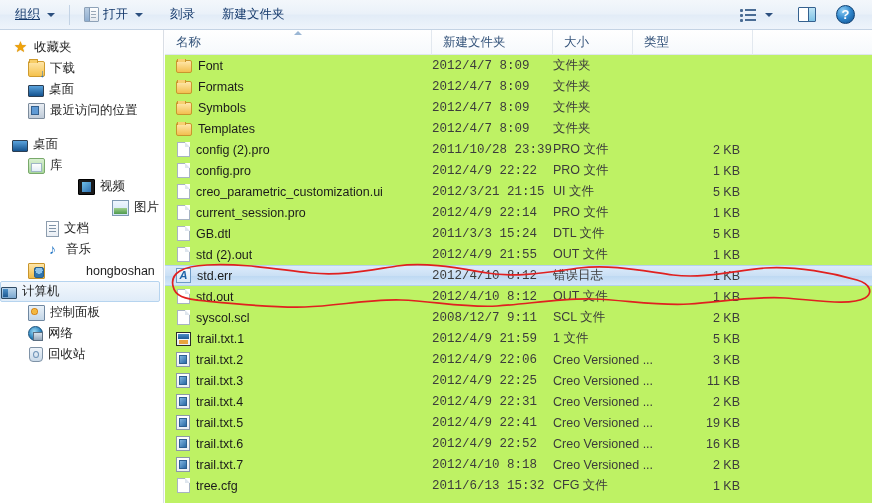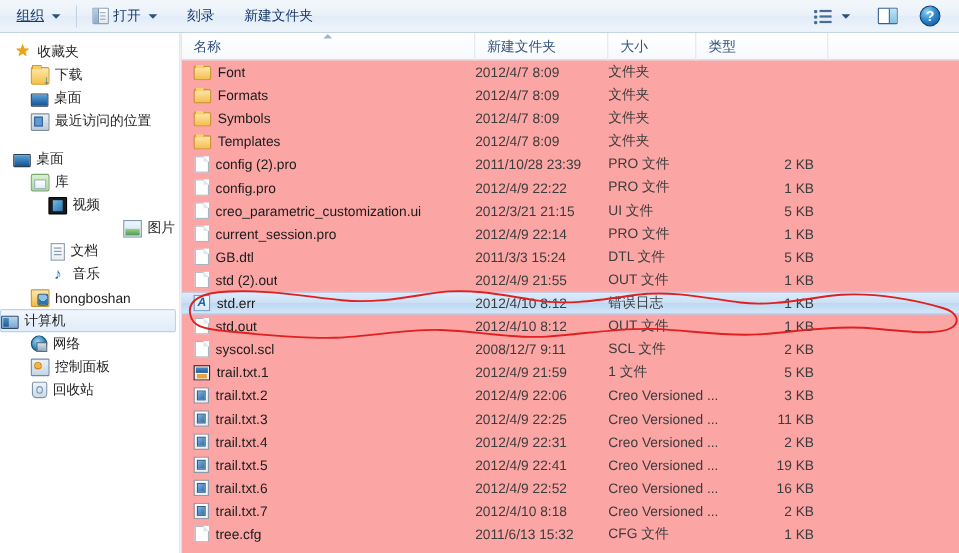--- a/index.html
+++ b/index.html
@@ -174,21 +174,21 @@
   .i-bin {
     background: linear-gradient(to bottom,#eef4fa,#c9d9e8); border: 1px solid #7f93a7; border-radius: 2px 2px 4px 4px;
     width: 14px; height: 15px; margin-left: 1px;
   }
   .i-bin::after {
     content: ""; position: absolute; left: 3px; top: 3px; right: 3px; bottom: 3px;
     border: 1px solid #6f94b8; border-radius: 50%;
   }
 
   
-  .listpane { position: absolute; left: 165px; top: 30px; right: 0; bottom: 0; background: #fca5a5; overflow: hidden; }
+  .listpane { position: absolute; left: 165px; top: 30px; right: 0; bottom: 0; background: #bef264; overflow: hidden; }
   .hdr {
     display: flex; height: 25px; align-items: center;
     background: linear-gradient(to bottom,#ffffff,#f6f9fc);
     border-bottom: 1px solid #dfe6ee; position: relative;
   }
   .hdr .cell {
     height: 25px; line-height: 25px; font-size: 12.5px; color: #34537a;
     padding-left: 11px; border-right: 1px solid #e2e8ef; position: relative; overflow: hidden; white-space: nowrap;
   }
   .sortarrow {
@@ -205,21 +205,21 @@
   .row {
     display: flex; align-items: center; height: 21px; position: relative;
     font-size: 12.5px; color: #1b1b1b; white-space: nowrap; cursor: default;
   }
   .row.sel {
     background: linear-gradient(to bottom,#dcebfb 0%, #cbe0f5 50%, #bdd8f2 51%, #d3e7fa 100%);
     border-top: 1px solid #b4d2ef; border-bottom: 1px solid #b4d2ef;
   }
   .row .nm { width: 267px; display: flex; align-items: center; padding-left: 11px; overflow: hidden; text-align: right; }
   .row .nm .t { overflow: hidden; text-overflow: ellipsis; }
-  .row .dt { width: 121px; color: #3c3c3c; }
+  .row .dt { width: 121px; color: #3c3c3c; font-family: Liberation Mono, monospace; }
   .row .tp { width: 120px; color: #3c3c3c; overflow: hidden; text-overflow: ellipsis; }
   .row .sz { width: 80px; color: #3c3c3c; text-align: right; padding-right: 13px; }
 
   .ficon { width: 16px; height: 16px; margin-right: 6px; flex: 0 0 auto; position: relative; }
   .f-folder {
     background: linear-gradient(to bottom,#ffe7ab,#f2bf4f); border: 1px solid #c9952d; border-radius: 1px 2px 2px 2px;
     height: 13px; margin-top: 1px;
   }
   .f-folder::before {
     content: ""; position: absolute; left: 0; top: -3px; width: 7px; height: 3px;
@@ -328,51 +328,51 @@
     <div class="nav-gap"></div>
 
     <div class="nav-item" style="padding-left:12px;">
       <span class="nico i-mon"></span>
       <span class="lbl">桌面</span>
     </div>
     <div class="nav-item" style="padding-left:28px;">
       <span class="nico i-lib"></span>
       <span class="lbl">库</span>
     </div>
-    <div class="nav-item" style="padding-left:44px;">
+    <div class="nav-item" style="padding-left:44px;justify-content:center;">
       <span class="nico i-video"></span>
       <span class="lbl">视频</span>
     </div>
     <div class="nav-item" style="padding-left:44px;justify-content:flex-end;">
       <span class="nico i-pic"></span>
       <span class="lbl">图片</span>
     </div>
     <div class="nav-item" style="padding-left:44px;">
       <span class="nico i-doc"></span>
       <span class="lbl">文档</span>
     </div>
     <div class="nav-item" style="padding-left:44px;">
       <span class="nico i-music">♪</span>
       <span class="lbl">音乐</span>
     </div>
-    <div class="nav-item" style="padding-left:28px;">
+    <div class="nav-item" style="padding-left:28px;gap:36px;">
       <span class="nico i-user"></span>
       <span class="lbl">hongboshan</span>
     </div>
     <div class="nav-item selected" style="">
       <span class="nico i-pc"></span>
       <span class="lbl">计算机</span>
     </div>
     <div class="nav-item" style="padding-left:28px;">
+      <span class="nico i-ctrl"></span>
+      <span class="lbl">控制面板</span>
+    </div>
+    <div class="nav-item" style="padding-left:28px;">
       <span class="nico i-net"></span>
       <span class="lbl">网络</span>
-    </div>
-    <div class="nav-item" style="padding-left:28px;">
-      <span class="nico i-ctrl"></span>
-      <span class="lbl">控制面板</span>
     </div>
     <div class="nav-item" style="padding-left:28px;">
       <span class="nico i-bin"></span>
       <span class="lbl">回收站</span>
     </div>
   </div>
 
   <div class="listpane">
 
     <div class="hdr">

